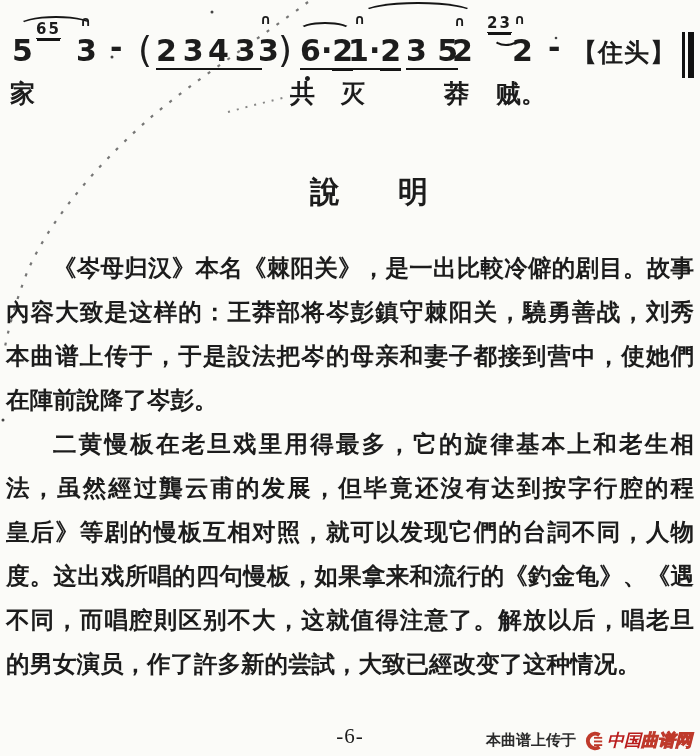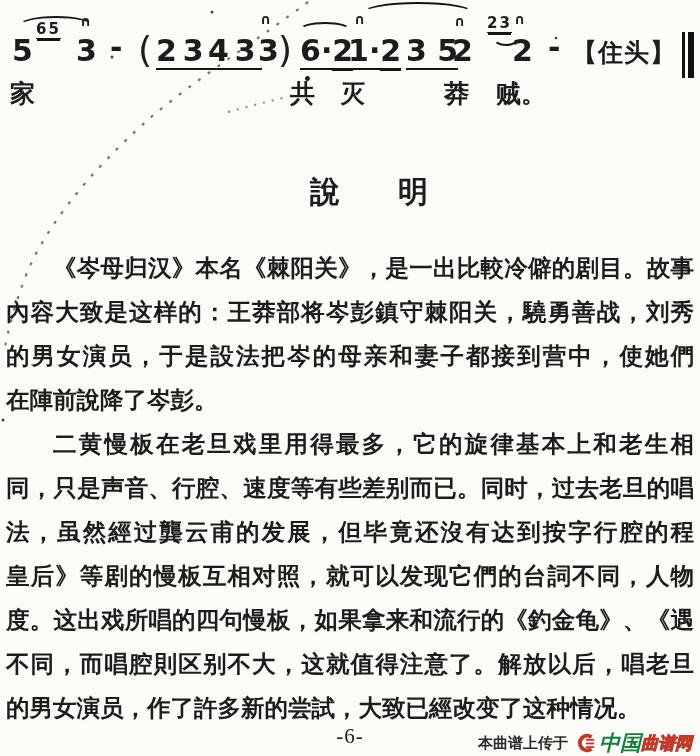--- a/index.html
+++ b/index.html
@@ -38,21 +38,21 @@
   .line{height:44px;line-height:44px;font-size:23.5px;font-weight:700;
     text-align:justify;text-align-last:justify;white-space:nowrap;letter-spacing:0;}
   .line.indent{text-indent:47px;}
   .line.last{text-align-last:left;white-space:normal;}
   
   #pagenum{position:absolute;left:0;top:724px;width:700px;text-align:center;
     font-size:21px;font-weight:400;letter-spacing:1px;}
   #watermark{position:absolute;right:8px;top:729px;display:flex;align-items:center;
     font-family:"Liberation Sans","DejaVu Sans",sans-serif;}
   #wm-note{font-size:15px;color:#2b2b2b;font-weight:700;margin-right:8px;}
-  #wm-site-solid{font-size:21px;font-weight:900;font-style:italic;color:#15803d;}
+  #wm-site-solid{font-size:17px;font-weight:900;font-style:italic;color:#b91c1c;}
   #wm-site-outline{font-size:17px;font-weight:900;font-style:italic;color:#6d28d9;
     -webkit-text-stroke:1px #bf3a2b;}
   .logo{margin-right:3px;display:inline-block;}
   
   #artifacts{position:absolute;left:0;top:0;pointer-events:none;}
 </style>
 </head>
 <body>
 
 <div id="page">
@@ -110,24 +110,23 @@
     <span class="lyric" style="left:496px">贼。</span>
   </div>
 
   <div id="title">
     <span>說明</span>
   </div>
 
   <div id="bodytext">
     <div class="line indent">《岑母归汉》本名《棘阳关》，是一出比較冷僻的剧目。故事</div>
     <div class="line">內容大致是这样的：王莽部将岑彭鎮守棘阳关，驍勇善战，刘秀</div>
-    <div class="line">的男女演员，于是設法把岑的母亲和妻子都接到营中，使她們</div>
+    <div class="line">本曲谱上传于，于是設法把岑的母亲和妻子都接到营中，使她們</div>
     <div class="line last">在陣前說降了岑彭。</div>
     <div class="line indent">二黄慢板在老旦戏里用得最多，它的旋律基本上和老生相</div>
-    <div class="line">同，只是声音、行腔、速度等有些差别而已。同时，过去老旦的唱</div>
     <div class="line">法，虽然經过龔云甫的发展，但毕竟还沒有达到按字行腔的程</div>
     <div class="line">皇后》等剧的慢板互相对照，就可以发现它們的台詞不同，人物</div>
     <div class="line">度。这出戏所唱的四句慢板，如果拿来和流行的《釣金龟》、《遇</div>
     <div class="line">不同，而唱腔則区别不大，这就值得注意了。解放以后，唱老旦</div>
     <div class="line last">的男女演员，作了許多新的尝試，大致已經改变了这种情况。</div>
   </div>
 
   <div id="pagenum">-6-</div>
 
   <div id="watermark">

